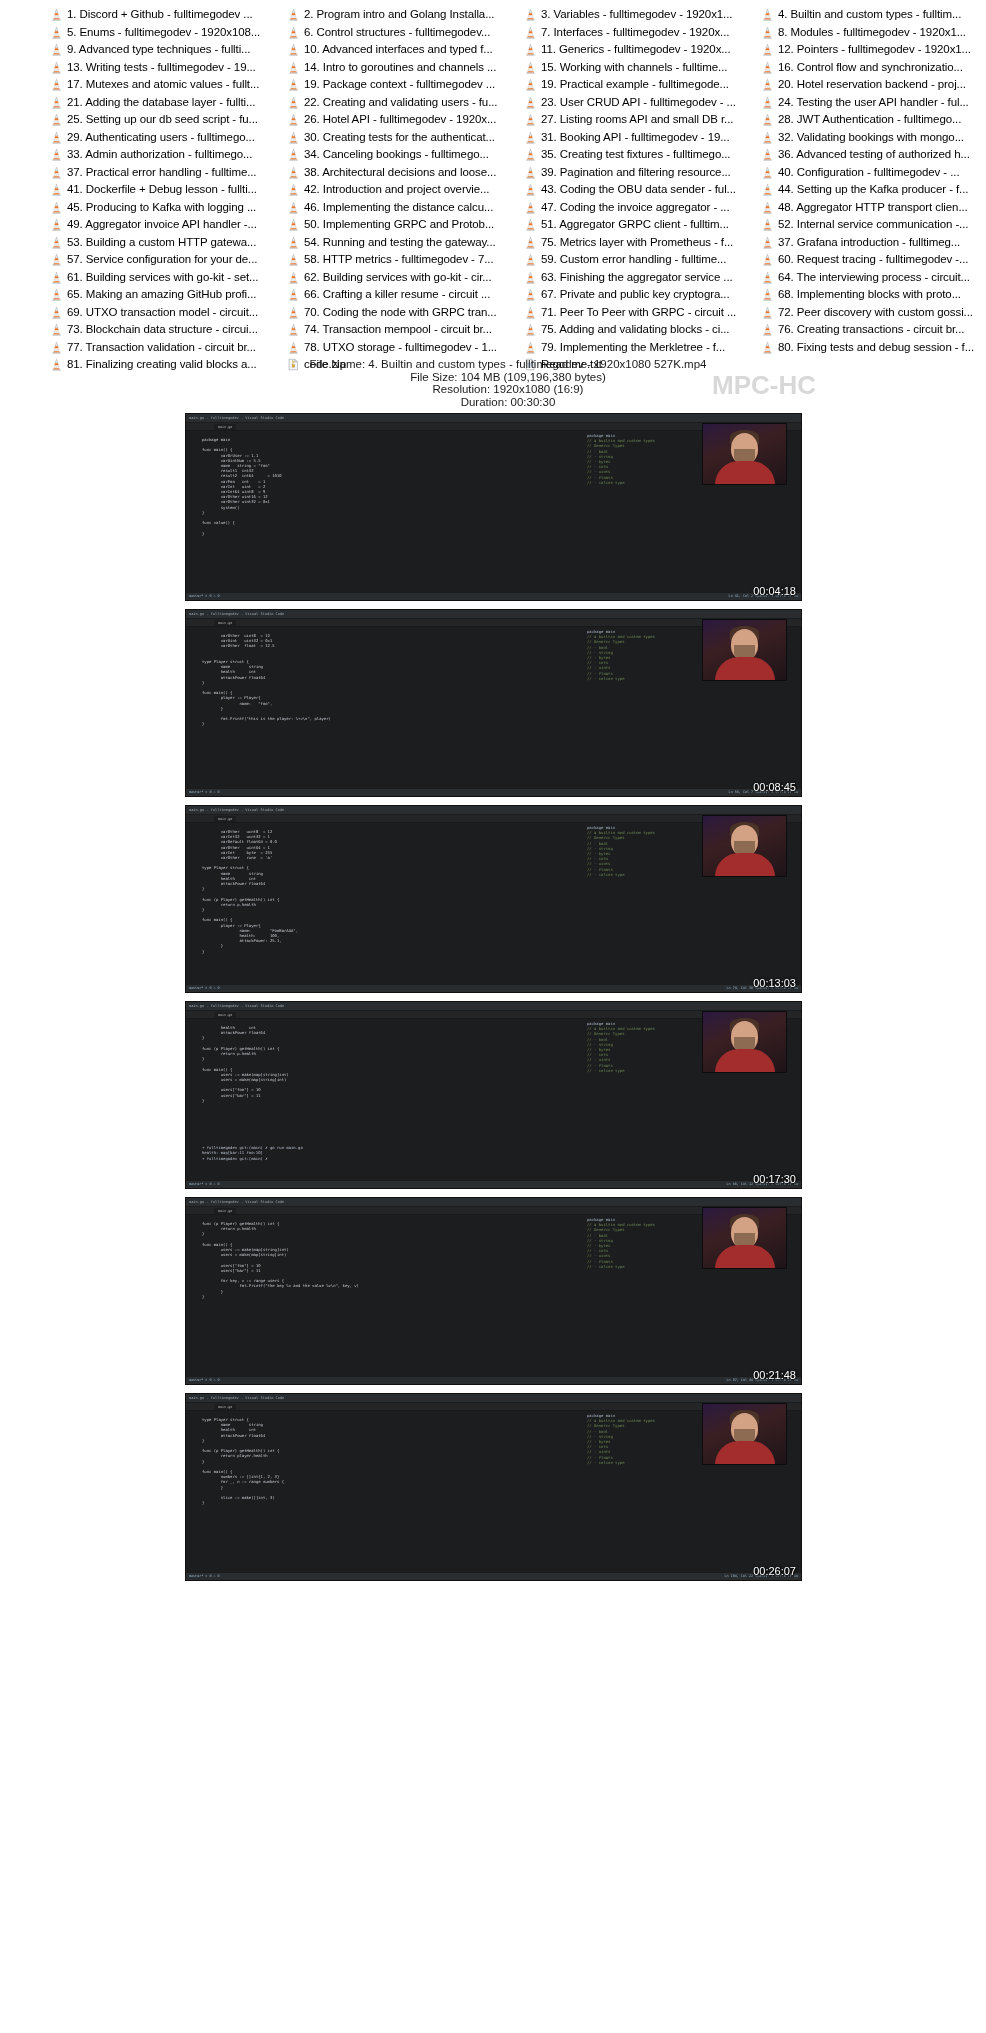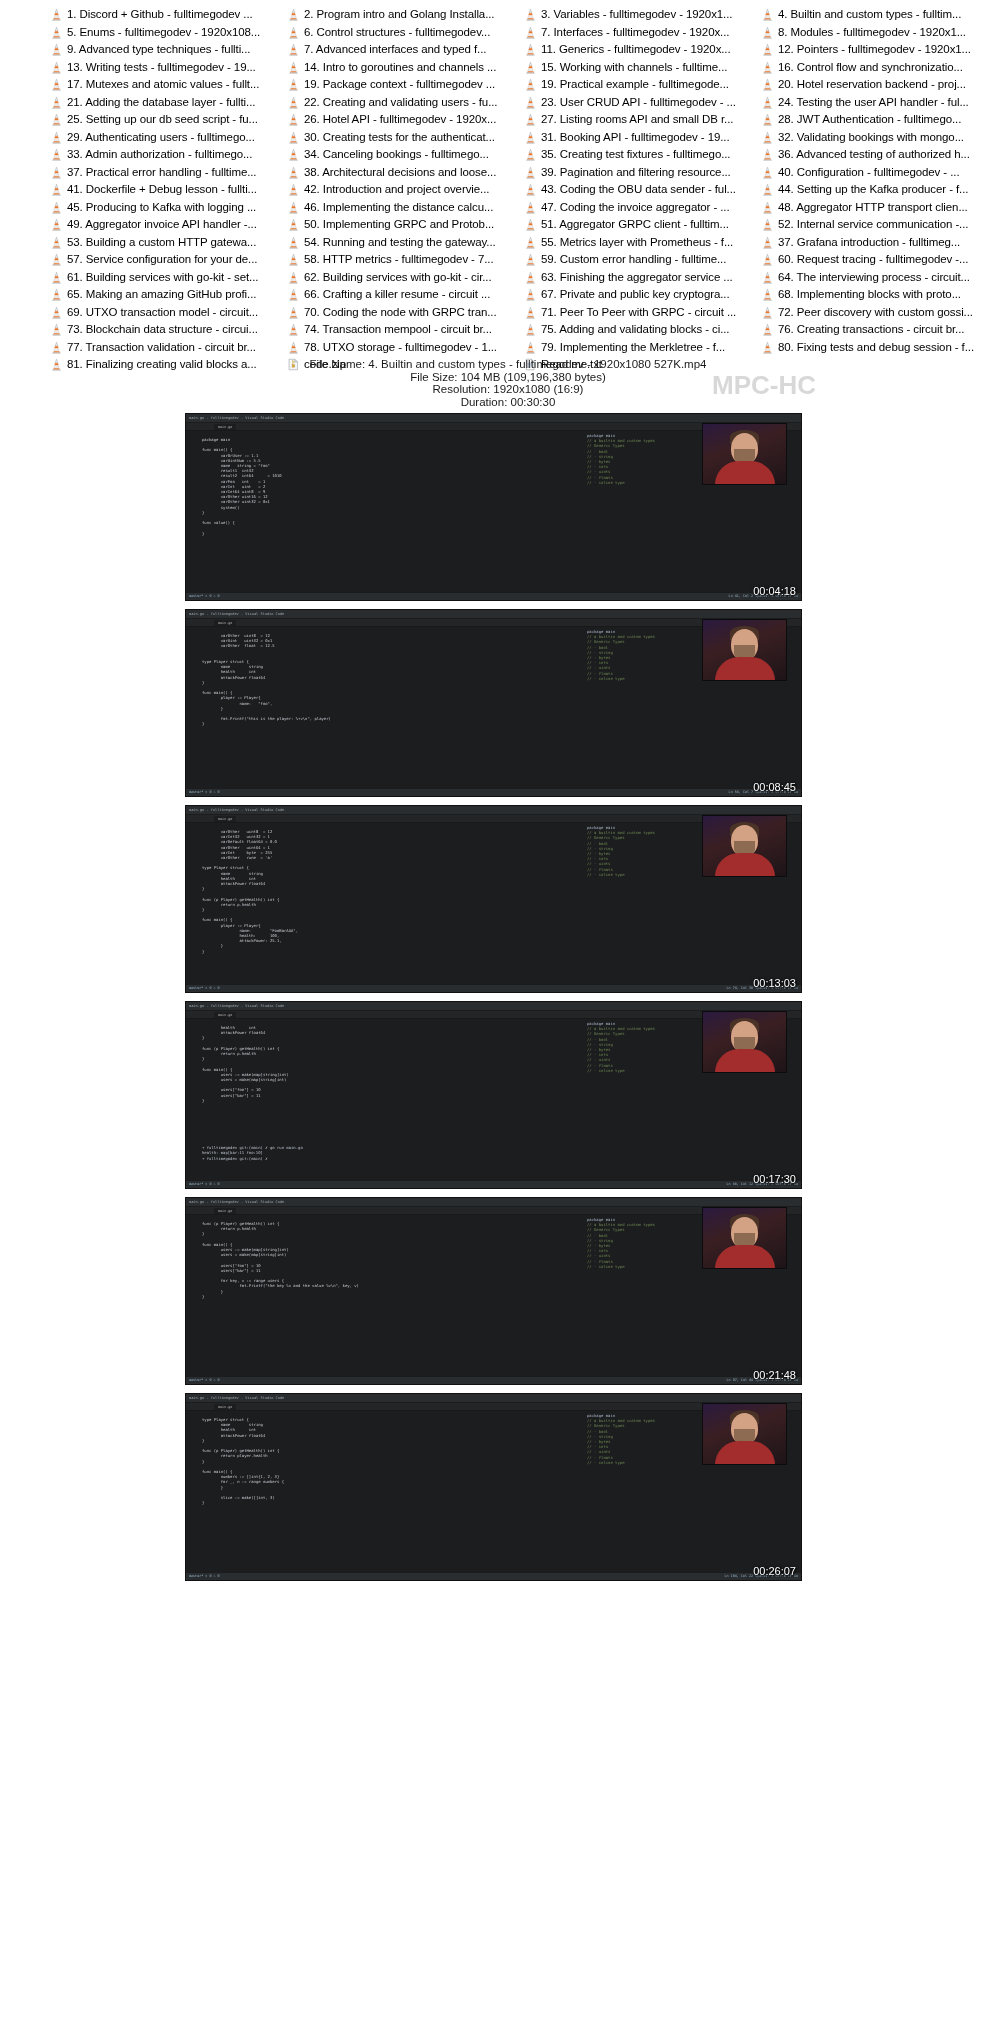--- a/index.html
+++ b/index.html
@@ -297,21 +297,21 @@
         <span class="label">9. Advanced type techniques - fullti...</span>
       </div>
       <div class="fileitem">
         <svg class="ico" viewBox="0 0 16 16">
           <polygon points="8,1.5 6.3,6 9.7,6" fill="#f0f0f0" stroke="#7a7a7a" stroke-width="0.4"></polygon>
           <polygon points="6.1,6.6 9.9,6.6 10.6,9 5.4,9" fill="#e8762c"></polygon>
           <polygon points="5.3,9.6 10.7,9.6 11.4,12 4.6,12" fill="#f0f0f0" stroke="#b0b0b0" stroke-width="0.3"></polygon>
           <polygon points="4.5,12.5 11.5,12.5 12.2,14.4 3.8,14.4" fill="#e8762c"></polygon>
           <rect x="3.1" y="14.3" width="9.8" height="1.1" rx="0.4" fill="#d8d8d8" stroke="#9a9a9a" stroke-width="0.3"></rect>
         </svg>
-        <span class="label">7. Advanced interfaces and typed f...</span>
+        <span class="label">10. Advanced interfaces and typed f...</span>
       </div>
       <div class="fileitem">
         <svg class="ico" viewBox="0 0 16 16">
           <polygon points="8,1.5 6.3,6 9.7,6" fill="#f0f0f0" stroke="#7a7a7a" stroke-width="0.4"></polygon>
           <polygon points="6.1,6.6 9.9,6.6 10.6,9 5.4,9" fill="#e8762c"></polygon>
           <polygon points="5.3,9.6 10.7,9.6 11.4,12 4.6,12" fill="#f0f0f0" stroke="#b0b0b0" stroke-width="0.3"></polygon>
           <polygon points="4.5,12.5 11.5,12.5 12.2,14.4 3.8,14.4" fill="#e8762c"></polygon>
           <rect x="3.1" y="14.3" width="9.8" height="1.1" rx="0.4" fill="#d8d8d8" stroke="#9a9a9a" stroke-width="0.3"></rect>
         </svg>
         <span class="label">11. Generics - fulltimegodev - 1920x...</span>
@@ -747,21 +747,21 @@
         <span class="label">54. Running and testing the gateway...</span>
       </div>
       <div class="fileitem">
         <svg class="ico" viewBox="0 0 16 16">
           <polygon points="8,1.5 6.3,6 9.7,6" fill="#f0f0f0" stroke="#7a7a7a" stroke-width="0.4"></polygon>
           <polygon points="6.1,6.6 9.9,6.6 10.6,9 5.4,9" fill="#e8762c"></polygon>
           <polygon points="5.3,9.6 10.7,9.6 11.4,12 4.6,12" fill="#f0f0f0" stroke="#b0b0b0" stroke-width="0.3"></polygon>
           <polygon points="4.5,12.5 11.5,12.5 12.2,14.4 3.8,14.4" fill="#e8762c"></polygon>
           <rect x="3.1" y="14.3" width="9.8" height="1.1" rx="0.4" fill="#d8d8d8" stroke="#9a9a9a" stroke-width="0.3"></rect>
         </svg>
-        <span class="label">55. Metrics layer with Prometheus - f...</span>
+        <span class="label">75. Metrics layer with Prometheus - f...</span>
       </div>
       <div class="fileitem">
         <svg class="ico" viewBox="0 0 16 16">
           <polygon points="8,1.5 6.3,6 9.7,6" fill="#f0f0f0" stroke="#7a7a7a" stroke-width="0.4"></polygon>
           <polygon points="6.1,6.6 9.9,6.6 10.6,9 5.4,9" fill="#e8762c"></polygon>
           <polygon points="5.3,9.6 10.7,9.6 11.4,12 4.6,12" fill="#f0f0f0" stroke="#b0b0b0" stroke-width="0.3"></polygon>
           <polygon points="4.5,12.5 11.5,12.5 12.2,14.4 3.8,14.4" fill="#e8762c"></polygon>
           <rect x="3.1" y="14.3" width="9.8" height="1.1" rx="0.4" fill="#d8d8d8" stroke="#9a9a9a" stroke-width="0.3"></rect>
         </svg>
         <span class="label">37. Grafana introduction - fulltimeg...</span>

